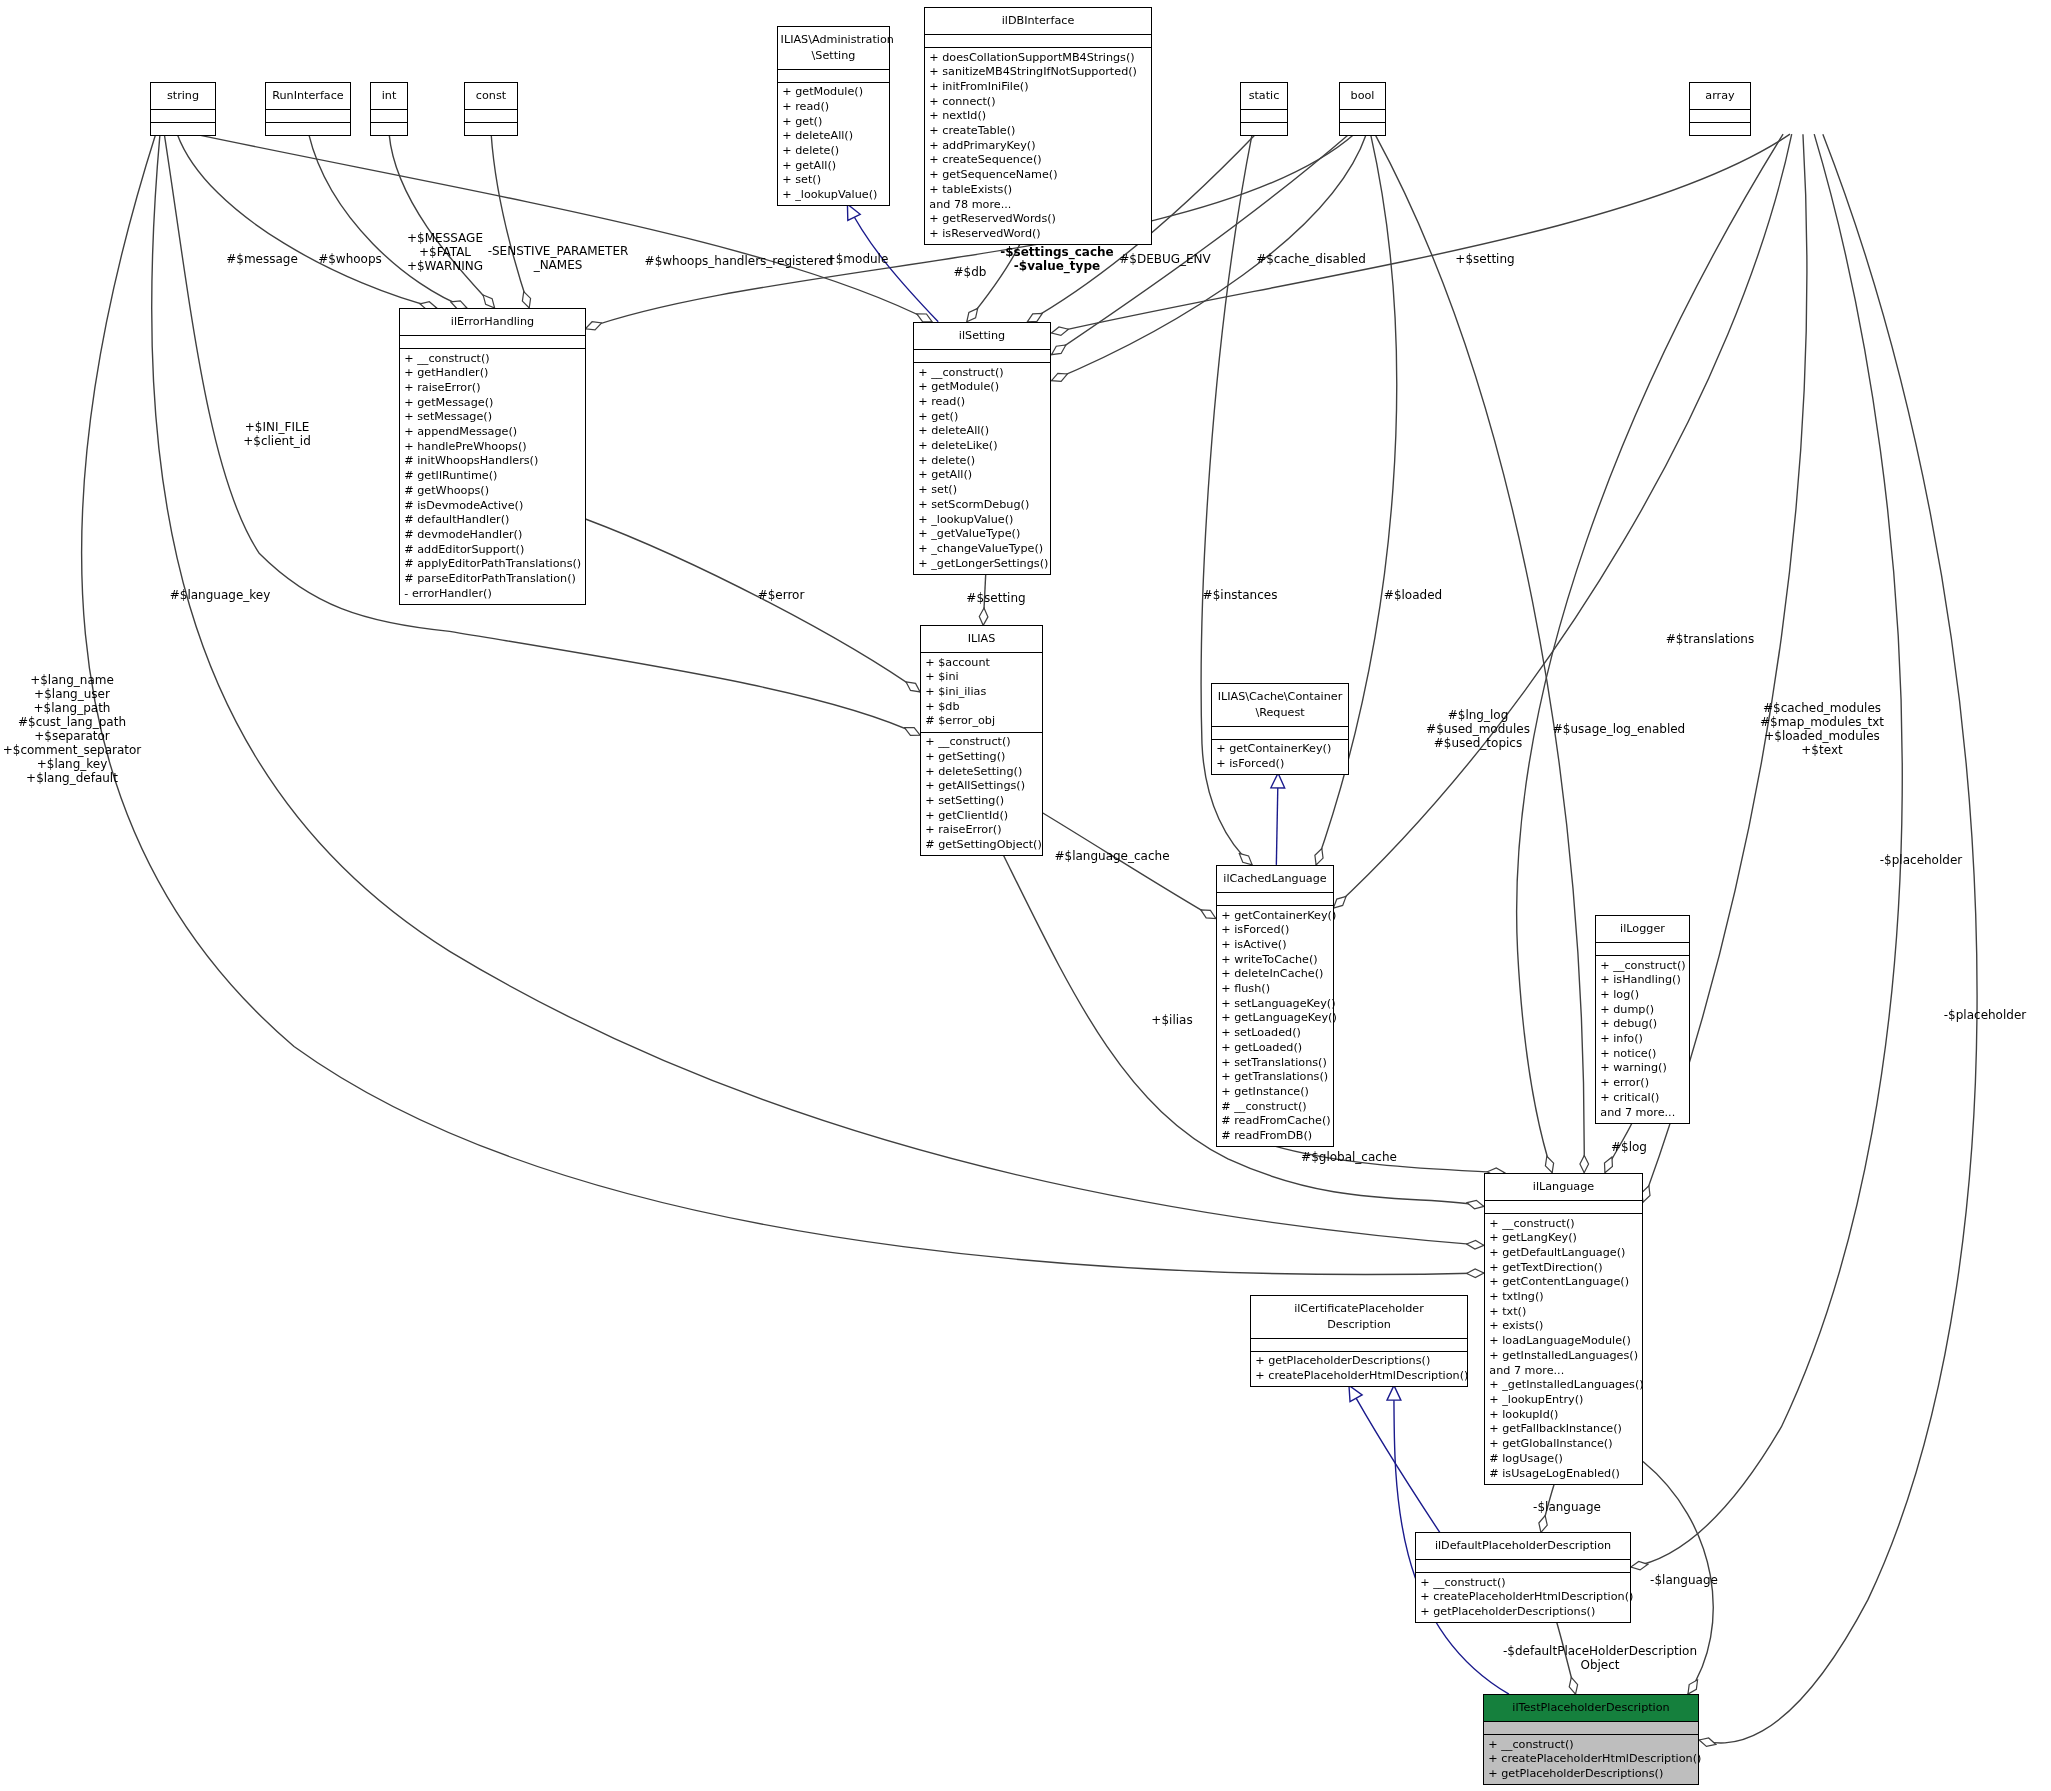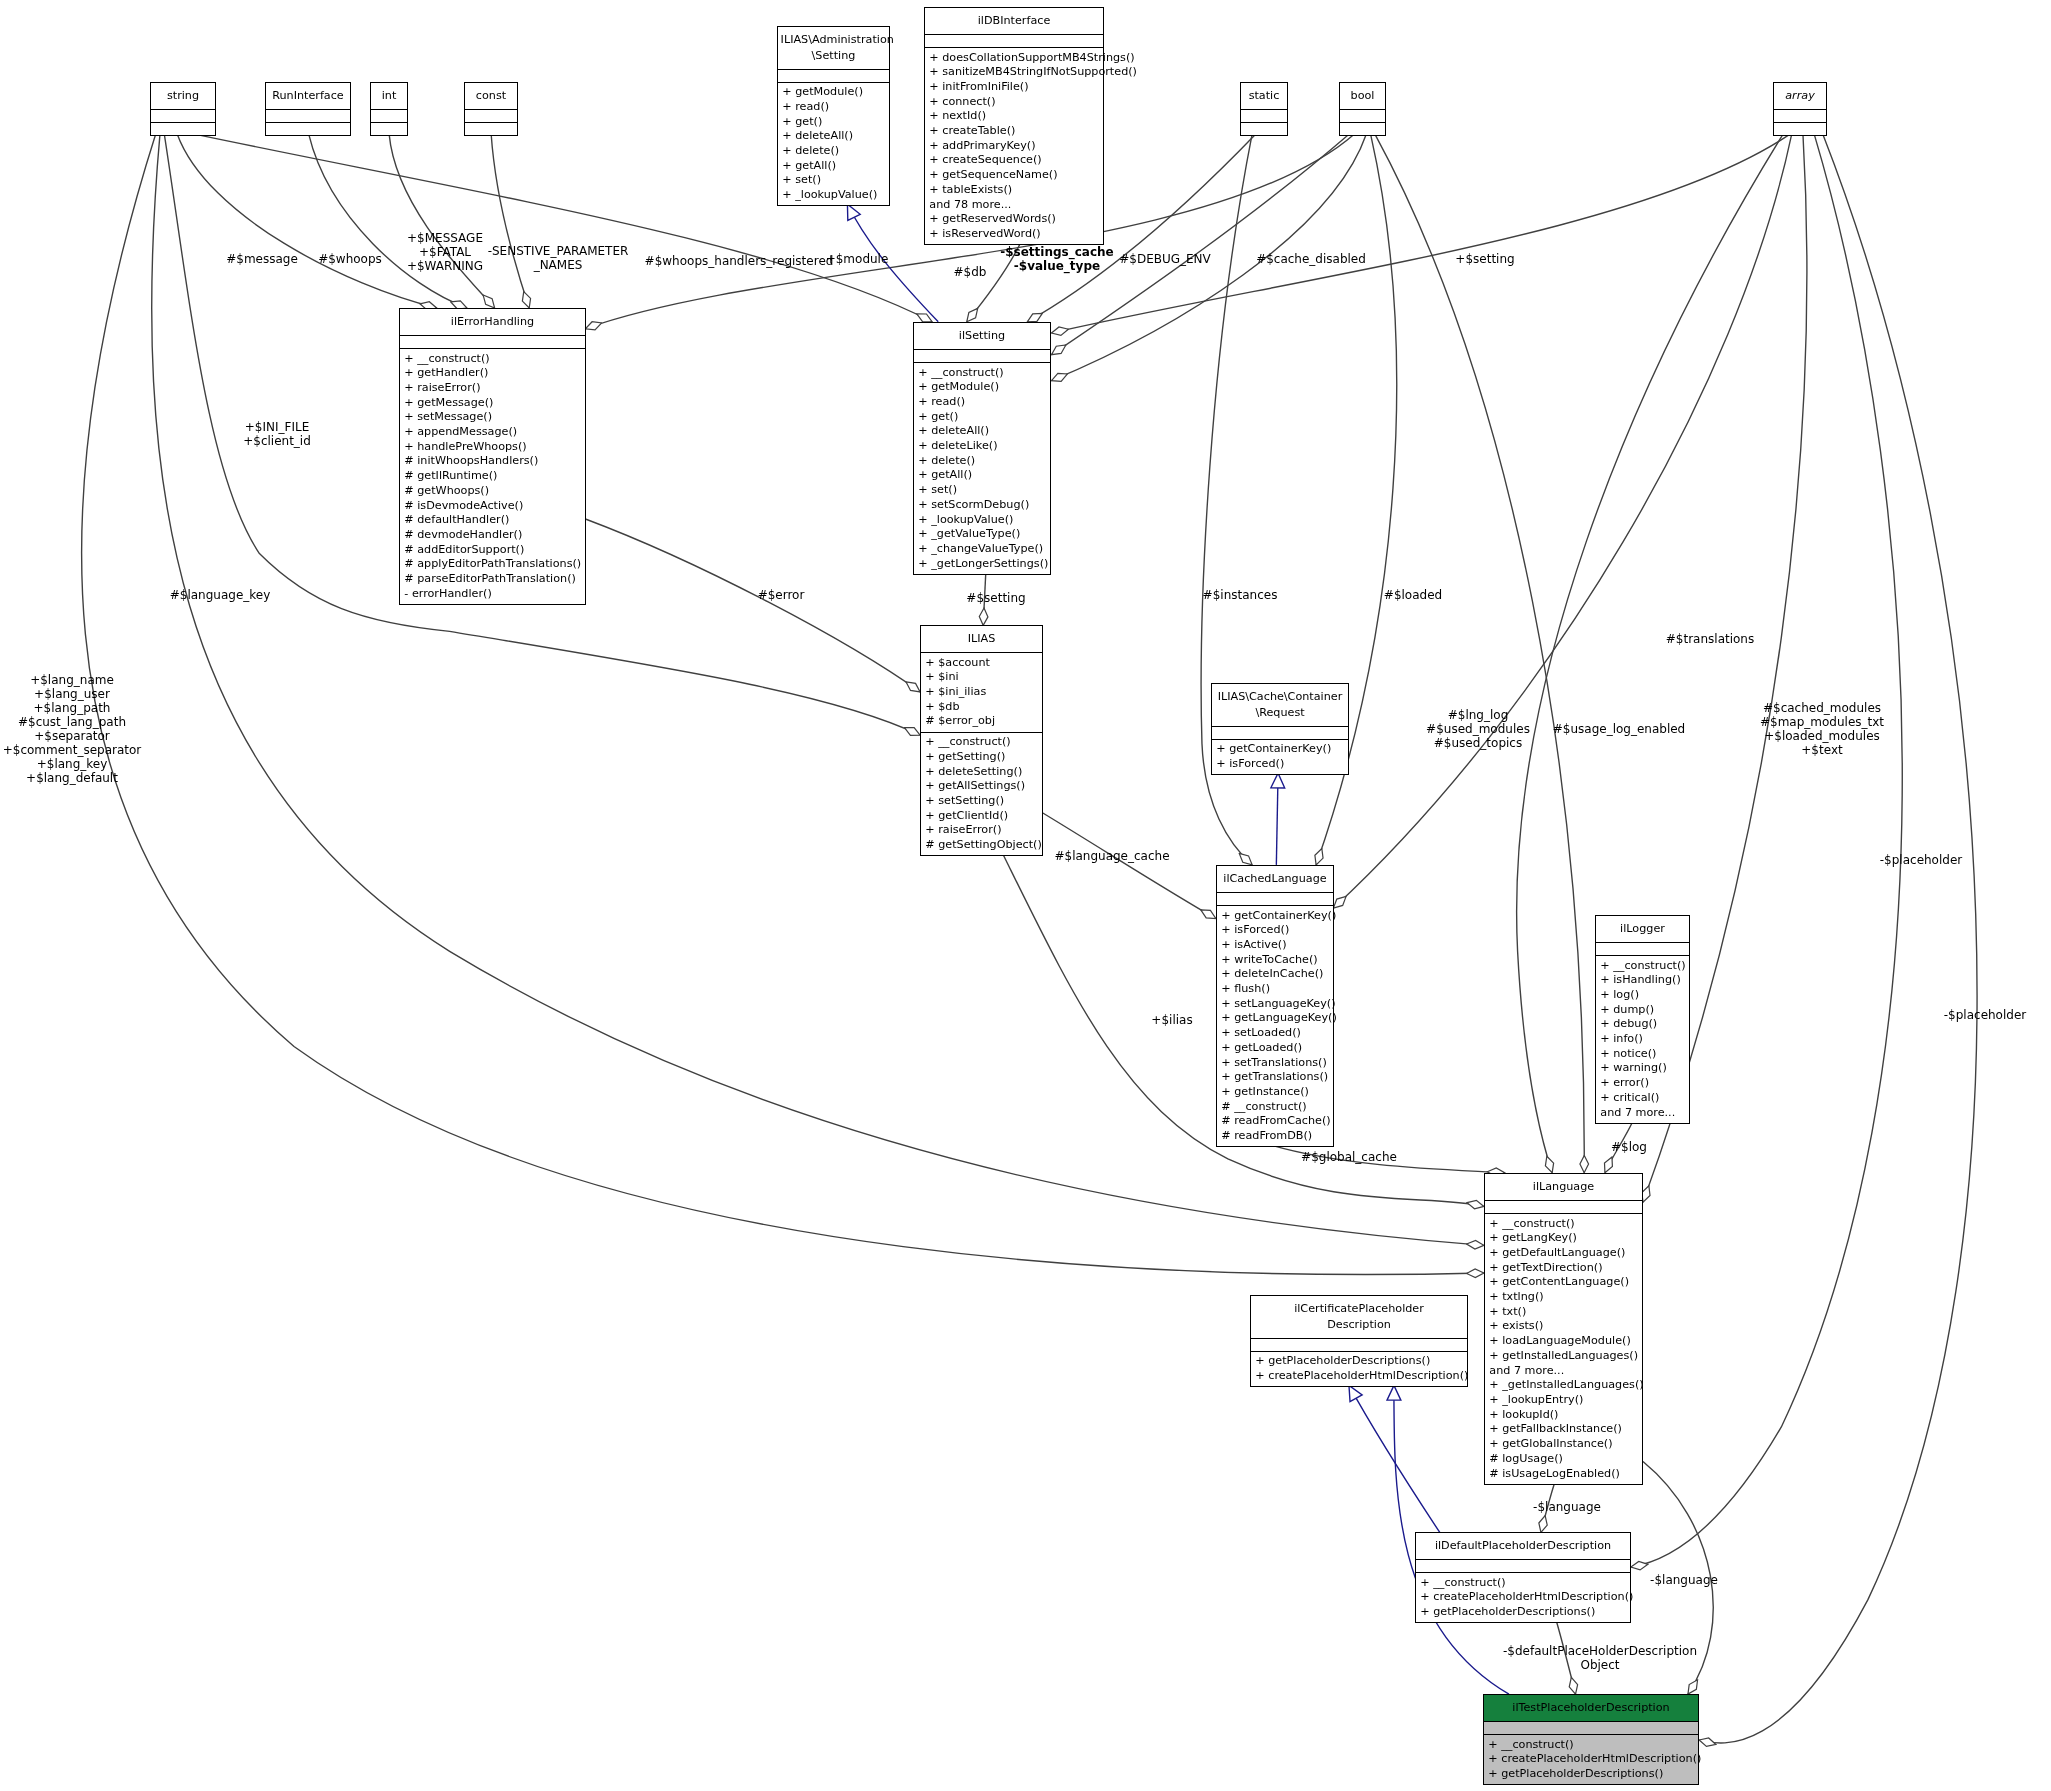--- a/index.html
+++ b/index.html
@@ -103,21 +103,21 @@
         <div class="uml-member">+ getModule()</div>
         <div class="uml-member">+ read()</div>
         <div class="uml-member">+ get()</div>
         <div class="uml-member">+ deleteAll()</div>
         <div class="uml-member">+ delete()</div>
         <div class="uml-member">+ getAll()</div>
         <div class="uml-member">+ set()</div>
         <div class="uml-member">+ _lookupValue()</div>
       </div>
     </div>
-    <div class="uml-box" style="left: 924px; top: 7px; width: 180px;">
+    <div class="uml-box" style="left: 924px; top: 7px; width: 228px;">
       <div class="uml-title">
         <div>ilDBInterface</div>
       </div>
       <div class="uml-sec empty"></div>
       <div class="uml-sec">
         <div class="uml-member">+ doesCollationSupportMB4Strings()</div>
         <div class="uml-member">+ sanitizeMB4StringIfNotSupported()</div>
         <div class="uml-member">+ initFromIniFile()</div>
         <div class="uml-member">+ connect()</div>
         <div class="uml-member">+ nextId()</div>
@@ -138,21 +138,21 @@
       <div class="uml-sec empty"></div>
       <div class="uml-sec empty"></div>
     </div>
     <div class="uml-box" style="left: 1339px; top: 82px; width: 47px;">
       <div class="uml-title">
         <div>bool</div>
       </div>
       <div class="uml-sec empty"></div>
       <div class="uml-sec empty"></div>
     </div>
-    <div class="uml-box" style="left: 1773px; top: 82px; width: 54px; font-style: italic;">
+    <div class="uml-box" style="left: 1689px; top: 82px; width: 62px;">
       <div class="uml-title">
         <div>array</div>
       </div>
       <div class="uml-sec empty"></div>
       <div class="uml-sec empty"></div>
     </div>
     <div class="uml-box" style="left: 399px; top: 308px; width: 187px;">
       <div class="uml-title">
         <div>ilErrorHandling</div>
       </div>

